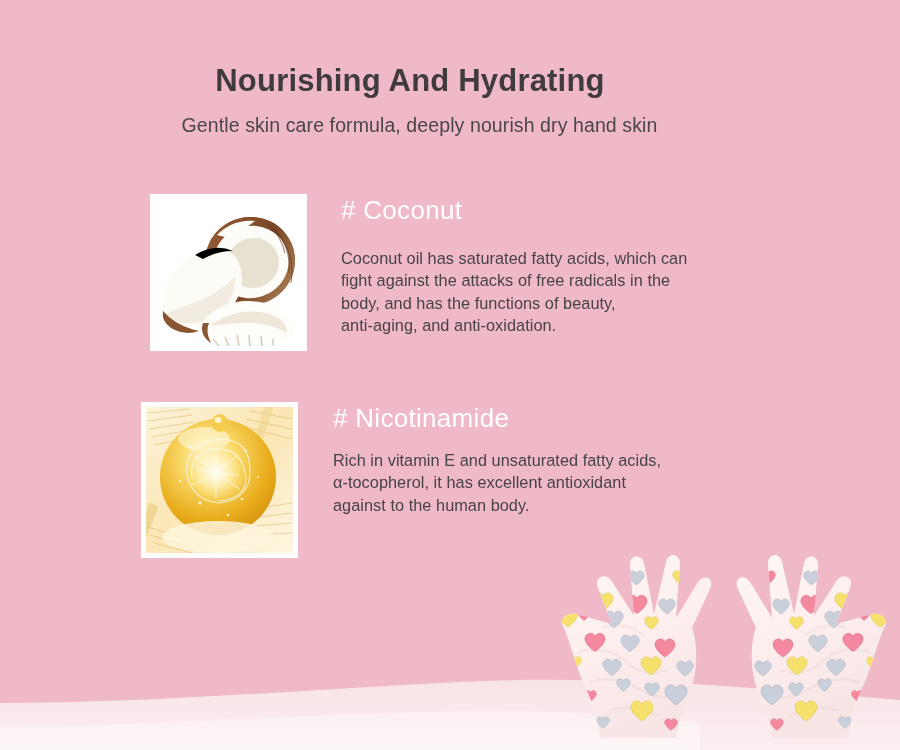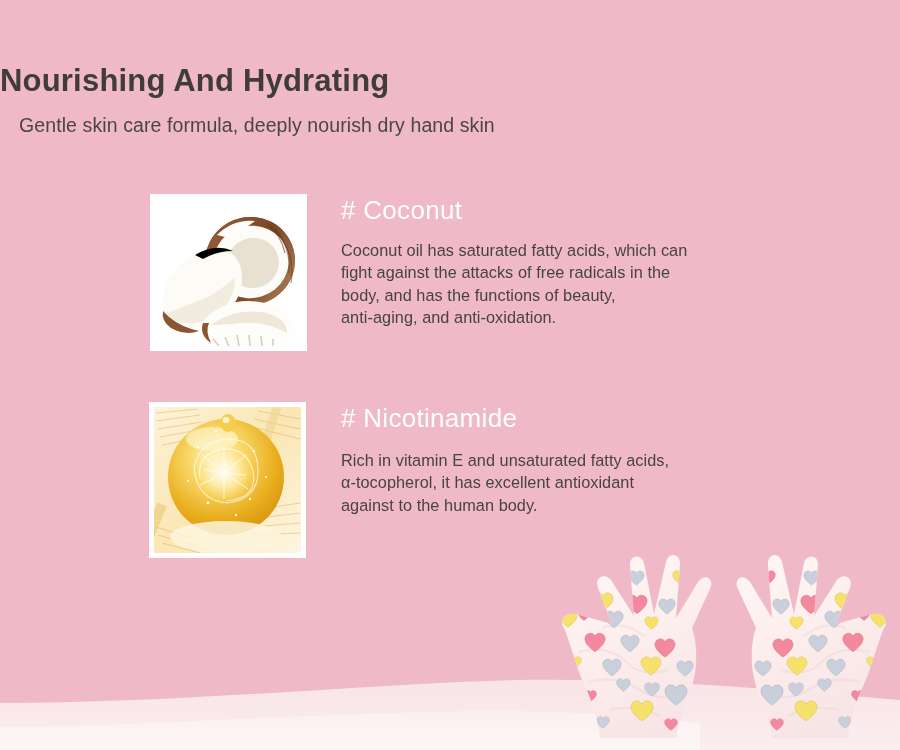--- a/index.html
+++ b/index.html
@@ -8,42 +8,42 @@
     font-family: "Liberation Sans", sans-serif;
     background: #efb9c8;
     position: relative;
     overflow: hidden;
   }
 
   
   .bg-curves { position:absolute; left:0; top:0; width:900px; height:750px; z-index:0; }
 
   
-  .header { position:absolute; top:0; left:0; width:820px; text-align:left; z-index:3; }
+  .header { position:absolute; top:0; left:0; width:820px; text-align:center; z-index:3; }
   .title {
     font-size: 31px;
     font-weight: bold;
     color: #403c3c;
     letter-spacing: 0.2px;
     margin-top: 64px;
     line-height: 1.1;
   }
   .subtitle {
     font-size: 19.5px;
     font-weight: 400;
     color: #4a4646;
     margin-top: 16px;
     letter-spacing: 0.1px;
     padding-left: 19px;
   }
 
   
   .block { position:absolute; z-index:3; display:flex; align-items:flex-start; }
   #block-coconut { left:150px; top:194px; }
-  #block-nicotinamide { left:149px; top:402px;justify-content:space-between; }
+  #block-nicotinamide { left:141px; top:402px;justify-content:space-between; }
 
   .thumb-frame {
     background:#ffffff;
     padding:5px;
     flex: 0 0 auto;
     box-shadow: 0 0 0 0 rgba(0,0,0,0);
   }
   #block-coconut .thumb-frame { width:157px; height:157px; }
   #block-nicotinamide .thumb-frame { width:157px; height:156px; }
   .thumb-inner { width:100%; height:100%; overflow:hidden; position:relative; background:#fff; }
@@ -56,21 +56,21 @@
     font-size:26px;
     font-weight:400;
     letter-spacing:0.3px;
     line-height:1.1;
     white-space:nowrap;
   }
   .ing-desc {
     color:#474343;
     font-size:16.3px;
     line-height:22.5px;
-    margin-top:14px;
+    margin-top:22px;
     letter-spacing:0.05px;
     white-space:pre-line;
   }
   #block-nicotinamide .ing-desc { margin-top:16px; }
 
   
   .gloves { position:absolute; left:548px; top:532px; width:352px; height:218px; z-index:2; }
 </style>
 </head>
 <body>

